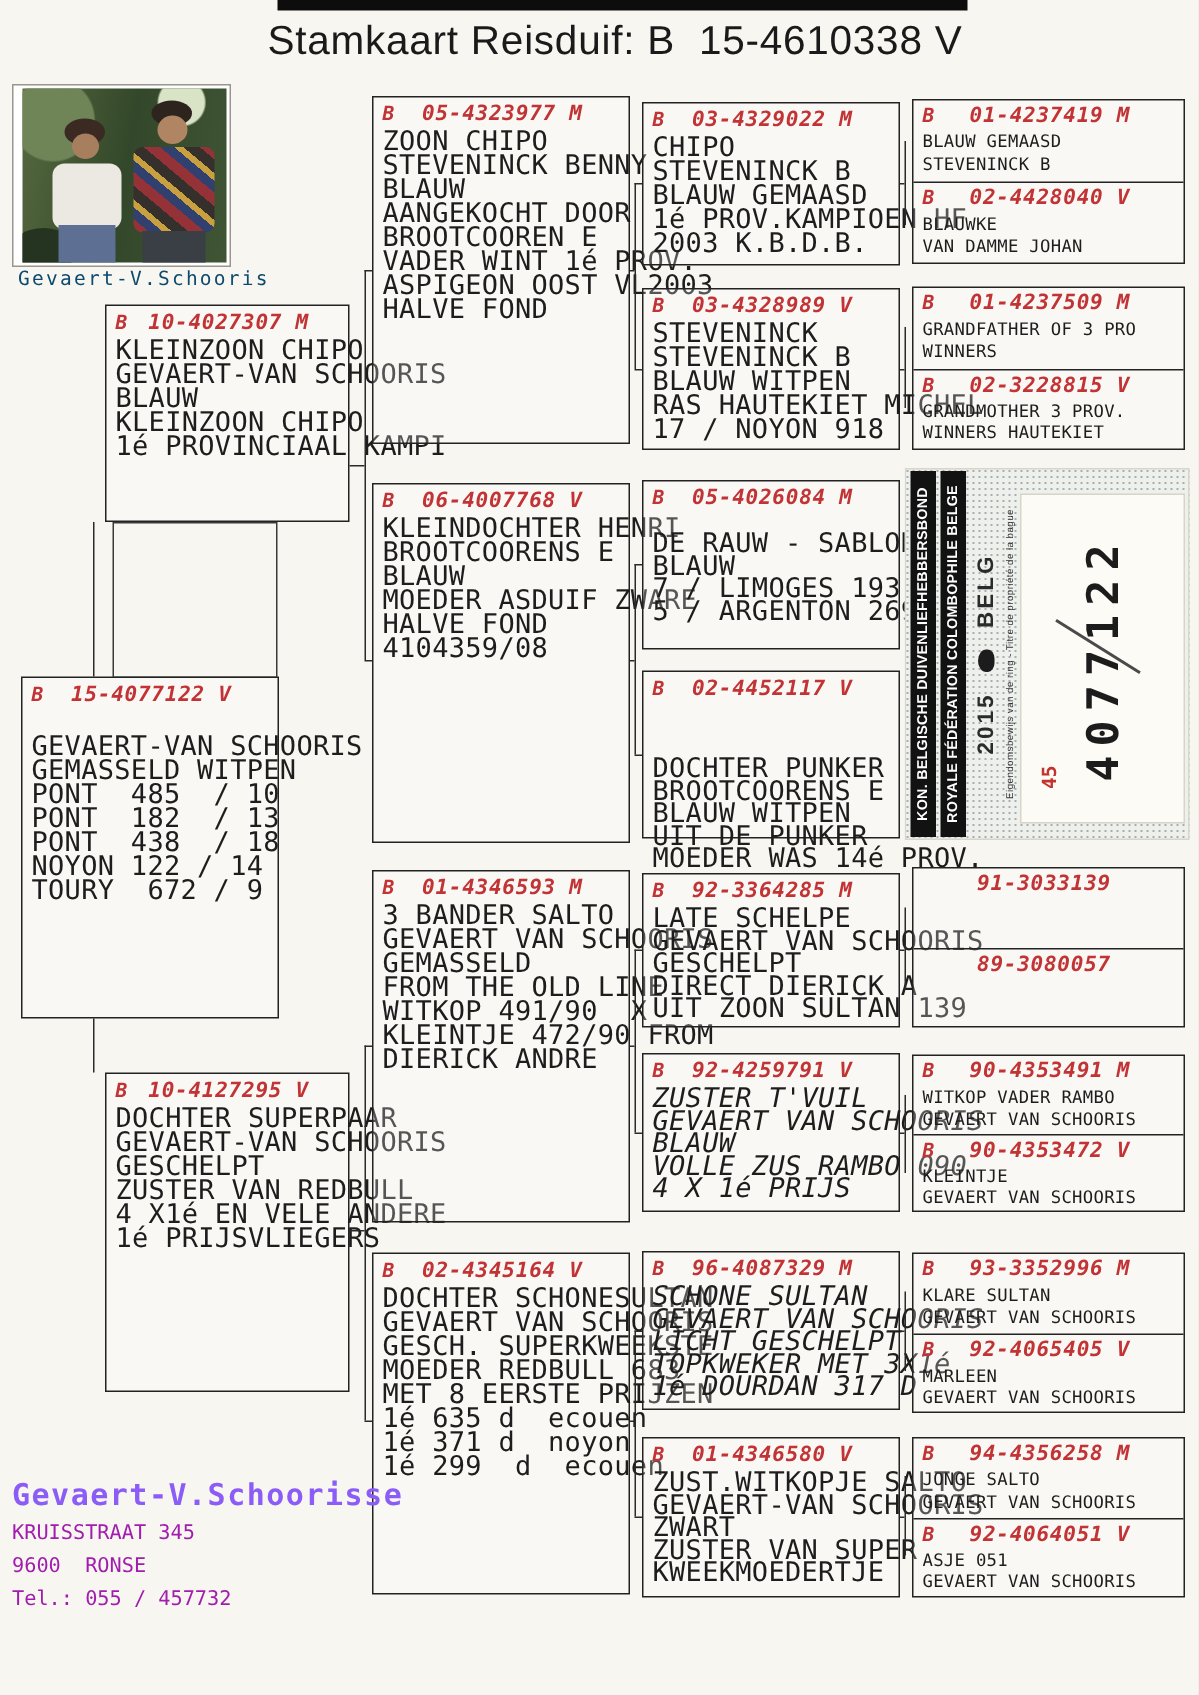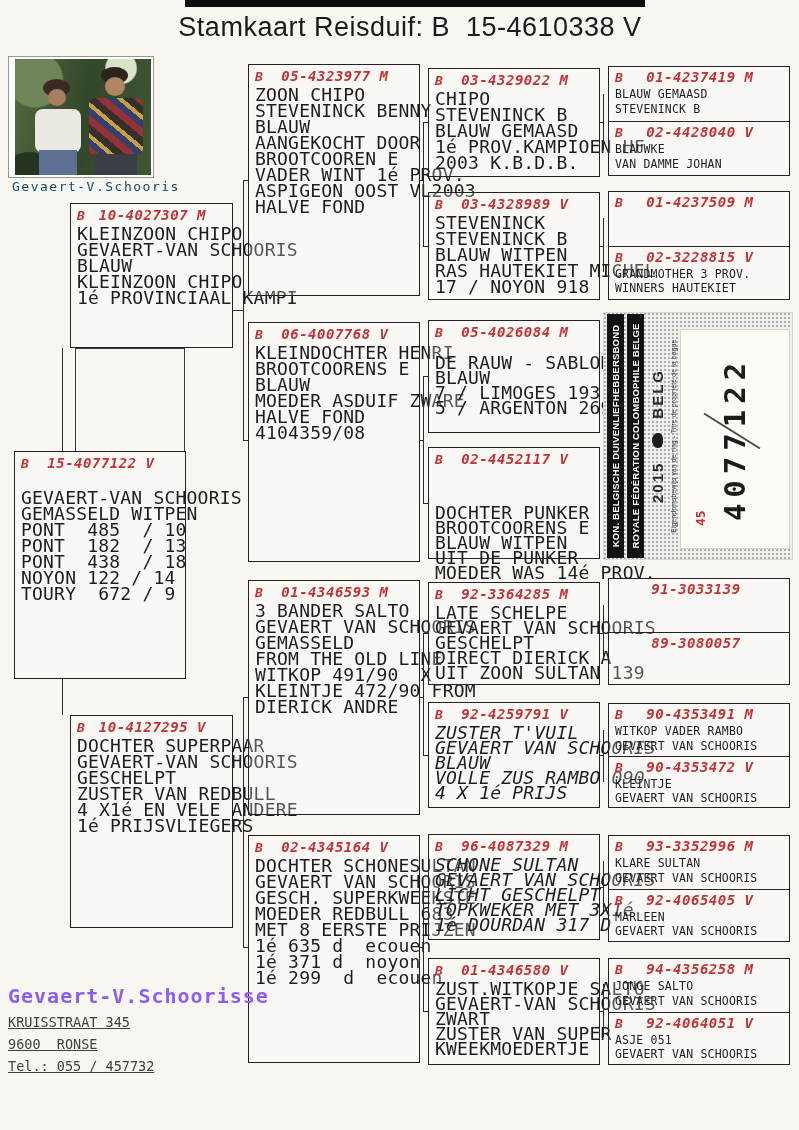--- a/index.html
+++ b/index.html
@@ -71,21 +71,21 @@
     background:#fcfbf6; box-shadow:0 0 0 1px #d8d4c8; display:flex; align-items:center; justify-content:center; }
   .big-num { font-family:"DejaVu Sans Mono", monospace; font-weight:bold; font-size:29px;
     letter-spacing:6px; color:#1c1c1c; }
   .slash { position:absolute; left:84px; top:50px; width:66px; height:2px; background:#4a4a4a;
     transform:rotate(-58deg); }
   .stamp-red { position:absolute; left:34px; top:90px; color:#c5332f; font-weight:bold;
     font-size:13px; z-index:2; font-family:"DejaVu Sans Mono", monospace; }
   
   .owner-name { position:absolute; left:8px; top:984px; font-size:20px; font-weight:bold;
     letter-spacing:1px; white-space:pre; color:#8b5cf6; }
-  .owner-line { position:absolute; left:8px; font-size:13.5px; white-space:pre; color:#404040;text-decoration:underline; }
+  .owner-line { position:absolute; left:8px; font-size:13.5px; white-space:pre; color:#a21caf; }
 </style>
 </head>
 <body>
 
 <div class="page">
 
   <div class="scan-strip" style="left:185px; top:0; width:460px; height:7px;"></div>
 
   <div class="title">Stamkaart Reisduif: B  15-4610338 V</div>
 
@@ -305,20 +305,22 @@
       <div class="lines">BLAUWKE
 VAN DAMME JOHAN</div>
     </div>
   </div>
   <div class="box pair" style="left:608px; top:191px; width:182px; height:109px;">
     <div class="sub">
       <div class="ring">
           <span class="band">B</span>
           <span class="num">01-4237509 M</span>
         </div>
+      <div class="lines">GRANDFATHER OF 3 PRO
+WINNERS</div>
     </div>
     <div class="sub">
       <div class="ring">
           <span class="band">B</span>
           <span class="num">02-3228815 V</span>
         </div>
       <div class="lines">GRANDMOTHER 3 PROV.
 WINNERS HAUTEKIET</div>
     </div>
   </div>

